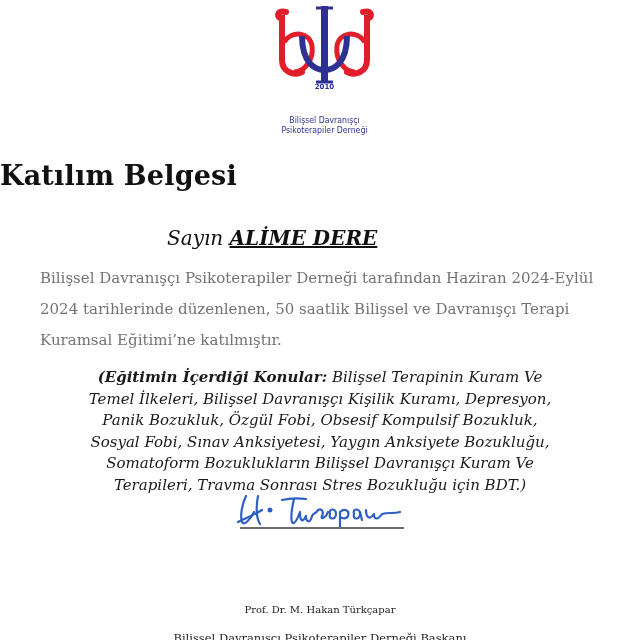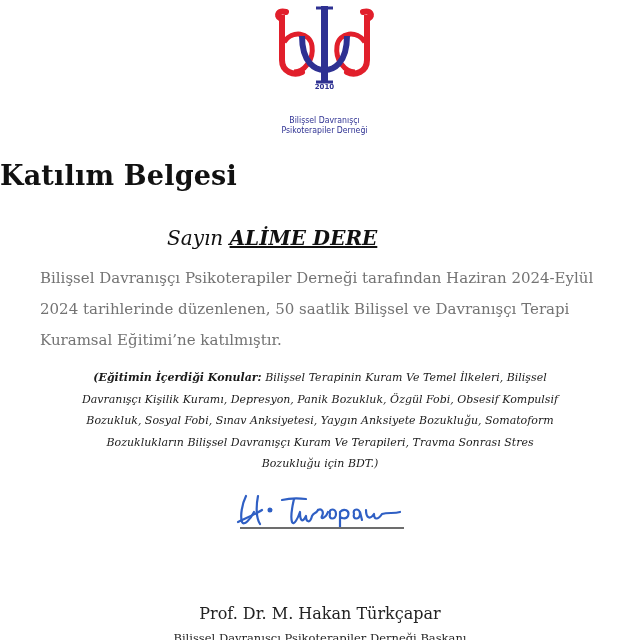--- a/index.html
+++ b/index.html
@@ -93,21 +93,21 @@
       color: #737373;
     }
     .topics {
       position: absolute;
       left: 78px;
       width: 484px;
       top: 367px;
       text-align: center;
       font-family: "DejaVu Serif", serif;
       font-style: italic;
-      font-size: 11px;
+      font-size: 15px;
       line-height: 21.5px;
       color: #1a1a1a;
     }
     .topics .topics-label {
       font-weight: bold;
     }
     .signature {
       position: absolute;
       left: 232px;
       top: 482px;
@@ -121,21 +121,21 @@
       width: 164px;
       height: 2px;
       background: #6d6d6d;
     }
     .signer-name {
       position: absolute;
       left: 0; width: 640px;
       top: 604px;
       text-align: center;
       font-family: "DejaVu Serif", serif;
-      font-size: 16px;
+      font-size: 10px;
       color: #222;
     }
     .signer-title {
       position: absolute;
       left: 0; width: 640px;
       top: 631px;
       text-align: center;
       font-family: "DejaVu Serif", serif;
       font-size: 11.5px;
       color: #222;

